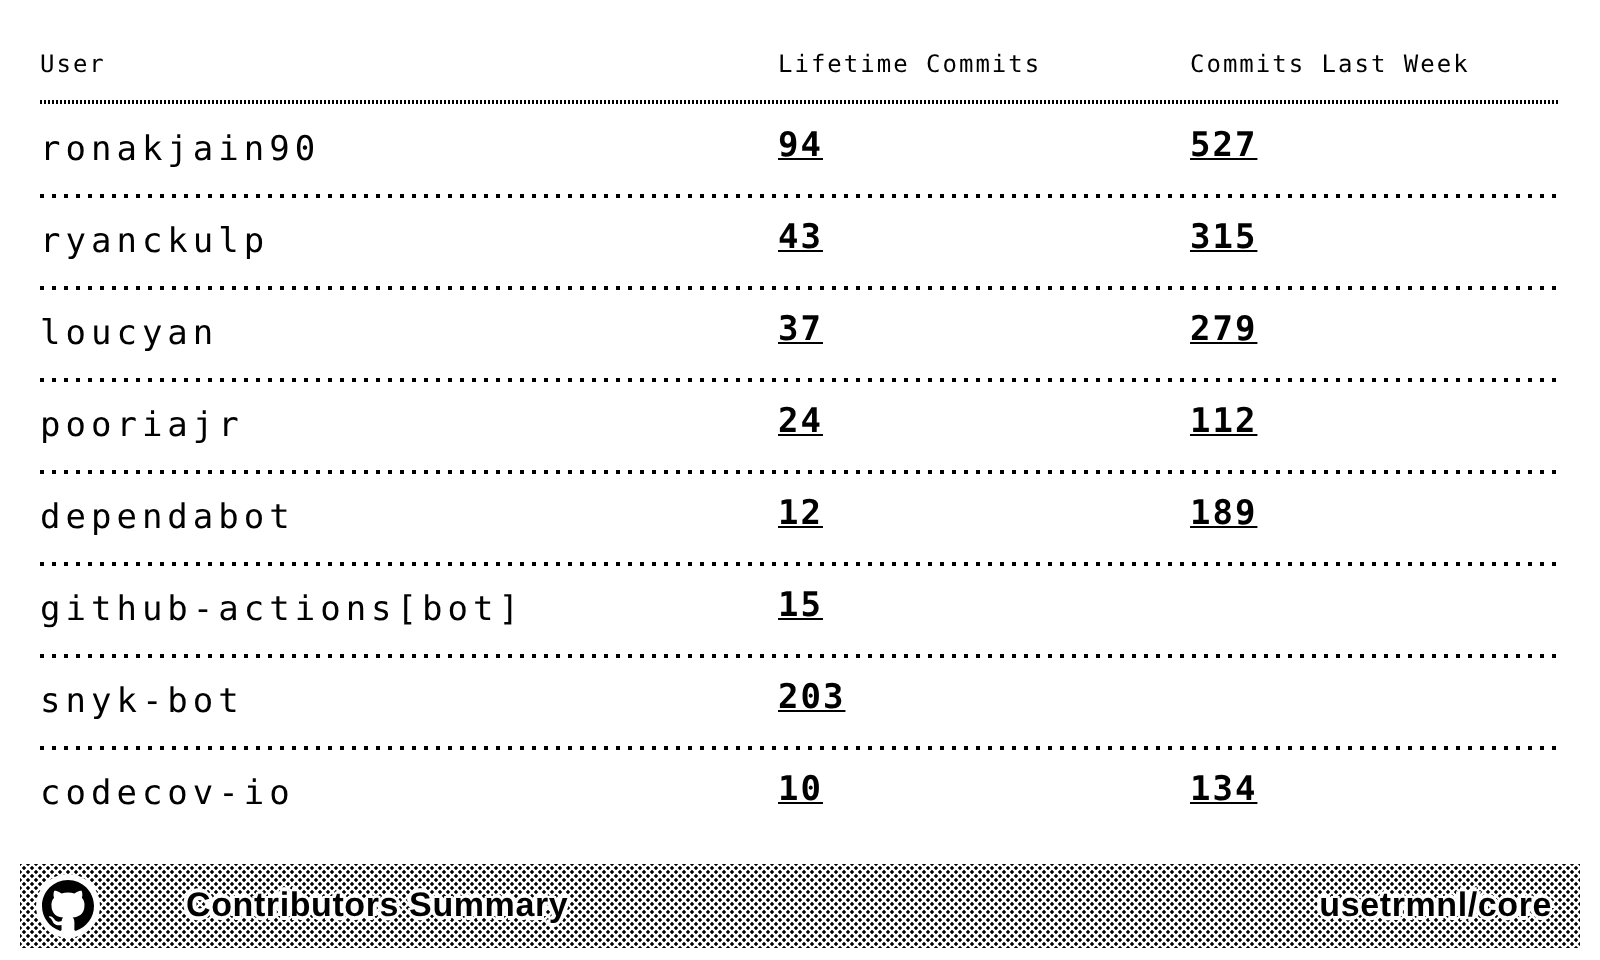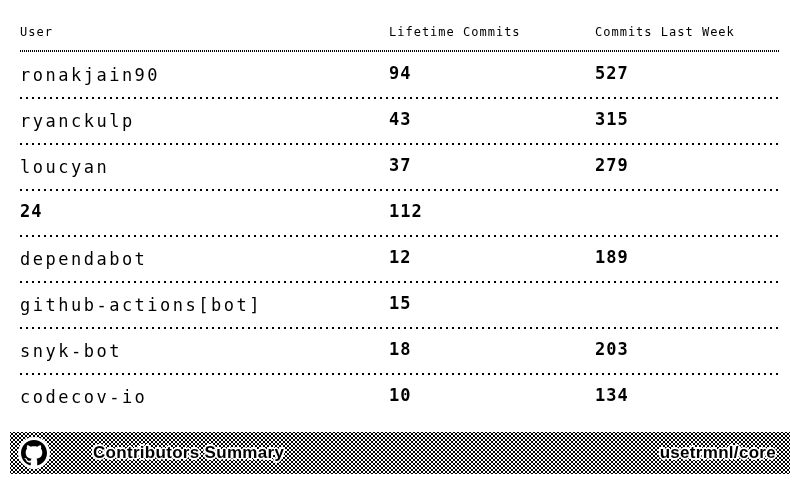--- a/index.html
+++ b/index.html
@@ -63,20 +63,21 @@
     font-size: 17px;
     letter-spacing: 2.5px;
     white-space: nowrap;
   }
   .cell-num {
     position: relative;
     top: -2px;
     font-weight: bold;
     font-size: 17px;
     letter-spacing: 1px;
+    text-decoration: underline;
   }
 
   
   .titlebar {
     position: absolute;
     left: 10px;
     right: 10px;
     top: 432px;
     height: 42px;
     display: flex;
@@ -139,35 +140,35 @@
         <div class="cell-user">ryanckulp</div>
         <div class="cell-num">43</div>
         <div class="cell-num">315</div>
       </div>
         <div class="row">
         <div class="cell-user">loucyan</div>
         <div class="cell-num">37</div>
         <div class="cell-num">279</div>
       </div>
         <div class="row">
+        <div class="cell-user">pooriajr</div>
         <div class="cell-num">24</div>
         <div class="cell-num">112</div>
       </div>
         <div class="row">
         <div class="cell-user">dependabot</div>
         <div class="cell-num">12</div>
         <div class="cell-num">189</div>
       </div>
         <div class="row">
         <div class="cell-user">github-actions[bot]</div>
         <div class="cell-num">15</div>
       </div>
         <div class="row">
         <div class="cell-user">snyk-bot</div>
-        <div class="cell-num">18</div>
         <div class="cell-num">203</div>
       </div>
         <div class="row">
         <div class="cell-user">codecov-io</div>
         <div class="cell-num">10</div>
         <div class="cell-num">134</div>
       </div>
       </div>
   </div>
 

